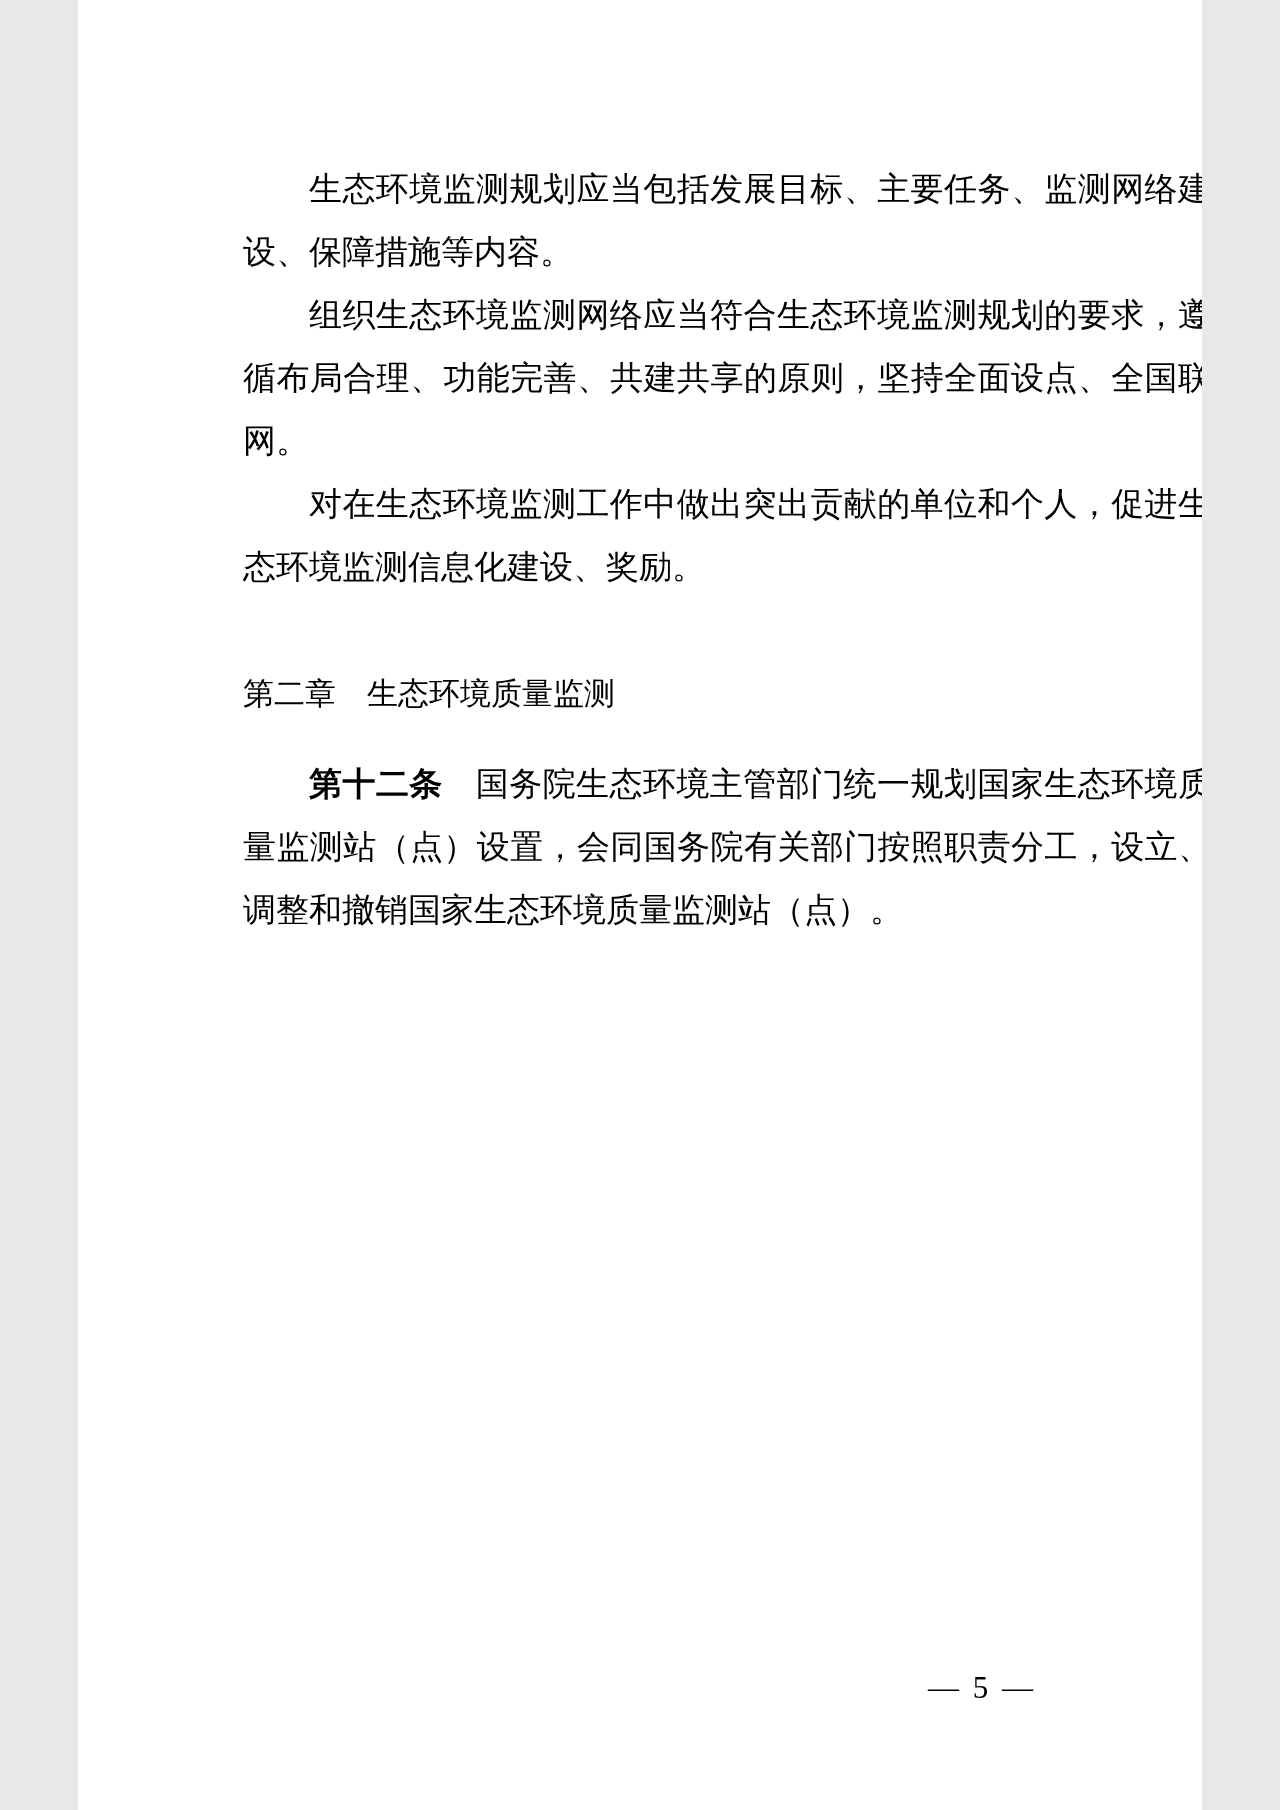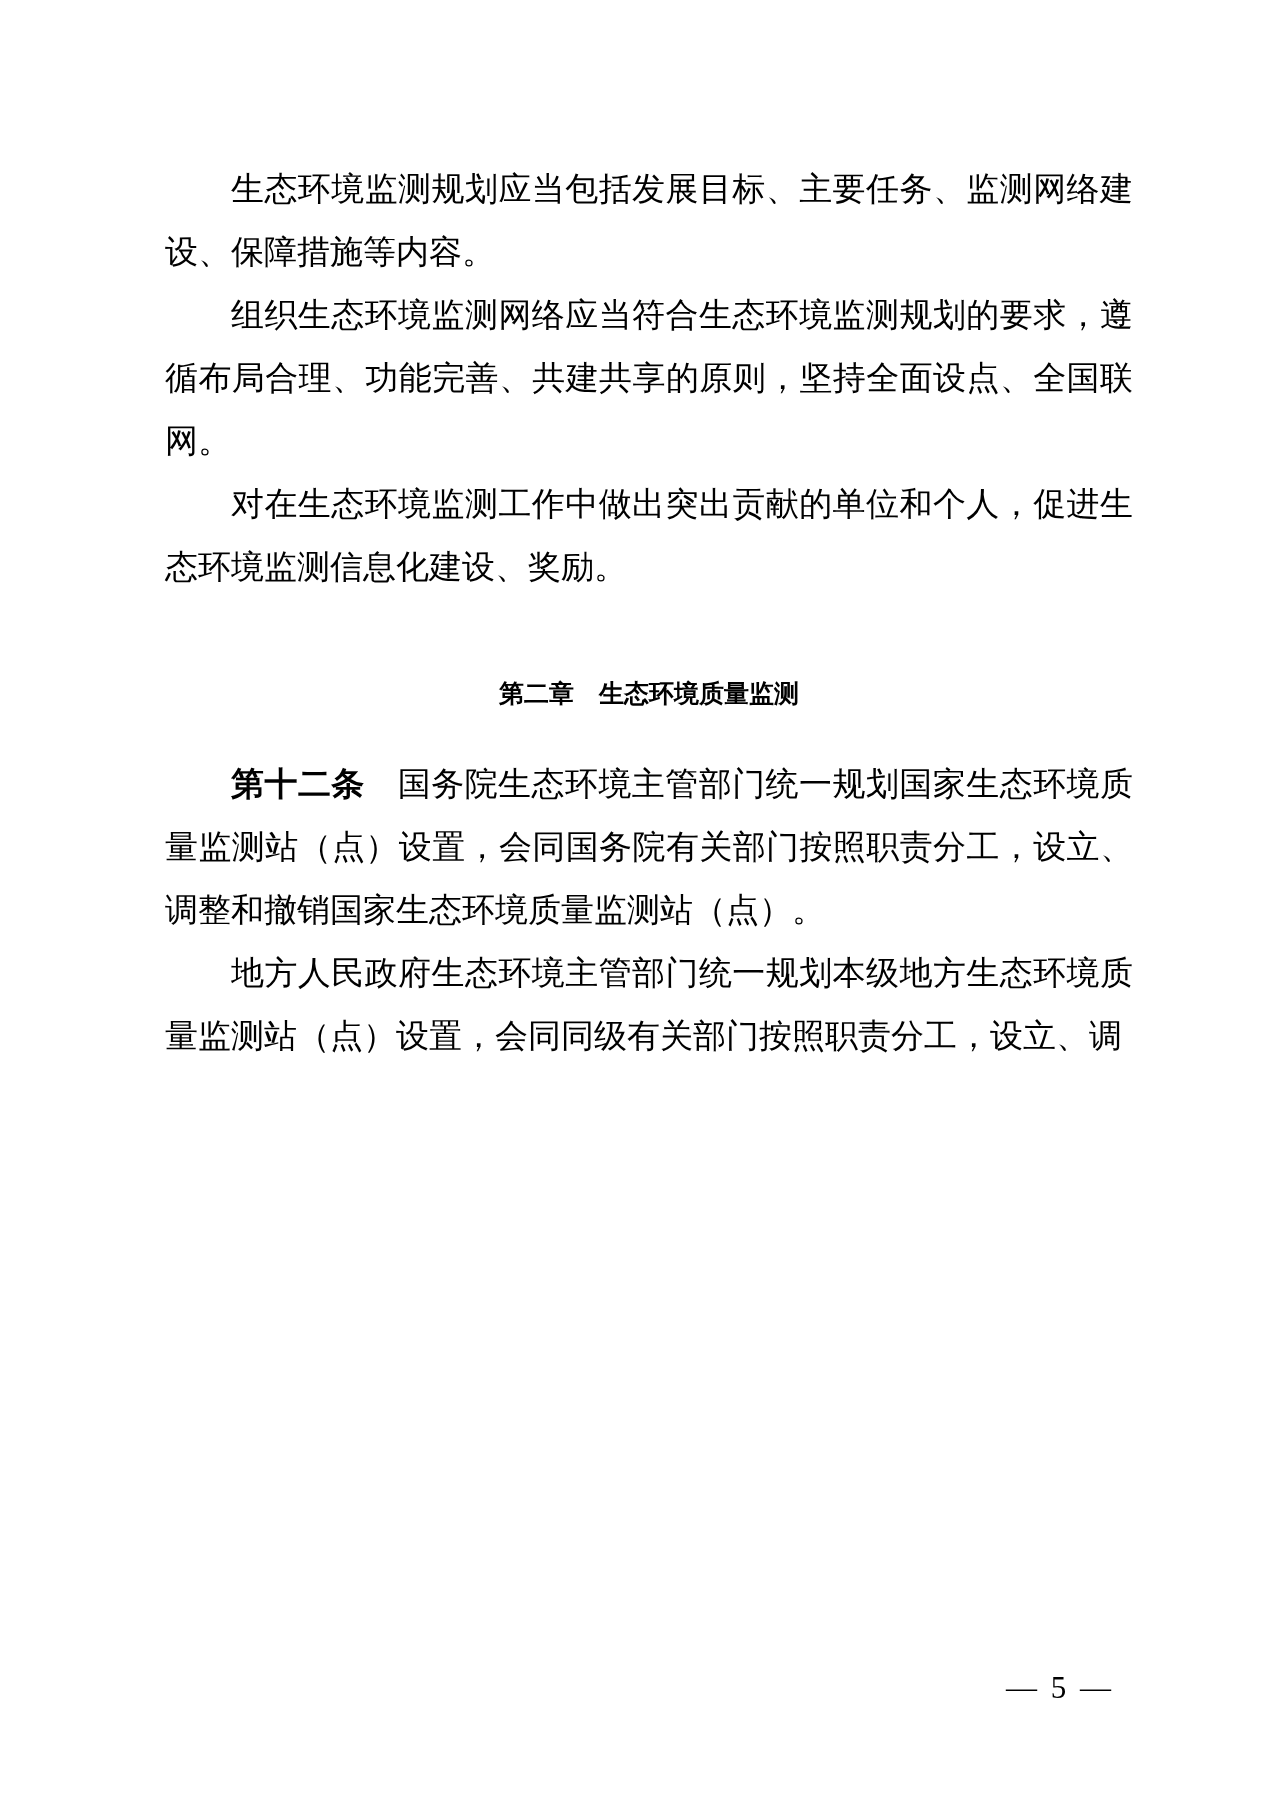--- a/index.html
+++ b/index.html
@@ -1,18 +1,18 @@
 <!DOCTYPE html>
 <html><head>
 <meta charset="utf-8">
 <style>
   html, body { margin: 0; padding: 0; background: #e8e8e8; }
   .page {
     position: relative;
-    width: 1280px;
+    width: 1124px;
     height: 1810px;
     margin: 0 auto;
     background: #ffffff;
     color: #000000;
     font-family: "Liberation Serif", serif;
     overflow: hidden;
   }
   .body-text {
     position: absolute;
     left: 165px;
@@ -31,24 +31,23 @@
   .article-no {
     font-weight: bold;
     font-family: "Liberation Sans", sans-serif;
     margin-right: 1em;
   }
   .article-no:empty { display: none; margin: 0; }
   .chapter-heading {
     margin: 63px 0 27px 0;
     padding: 0;
     text-indent: 0;
-    text-align: center;
-    font-size: 25px;
+    font-size: 31px;
     line-height: 63px;
-    font-weight: bold;
+    font-weight: normal;
     font-family: "Liberation Sans", sans-serif;
   }
   .page-number {
     position: absolute;
     top: 1672px;
     right: 166px;
     font-size: 31px;
     line-height: 31px;
     letter-spacing: 3px;
     font-family: "Liberation Serif", serif;
@@ -66,18 +65,17 @@
     <p class="para"><span>组织生态环境监测网络应当符合生态环境监测规划的要求，遵循布局合理、功能完善、共建共享的原则，坚持全面设点、全国联网。</span></p>
 
 
 
     <p class="para"><span>对在生态环境监测工作中做出突出贡献的单位和个人，促进生态环境监测信息化建设、奖励。</span></p>
 
     <h2 class="chapter-heading">第二章　生态环境质量监测</h2>
 
     <p class="para"><span class="article-no">第十二条</span><span>国务院生态环境主管部门统一规划国家生态环境质量监测站（点）设置，会同国务院有关部门按照职责分工，设立、调整和撤销国家生态环境质量监测站（点）。</span></p>
 
-    <p class="para"><span>地方人民政府生态环境主管部门统一规划本级地方生态环境质量监测站（点）设置，会同同级有关部门按照职责分工，设立、调</span></p>
 
   </div>
 
   <div class="page-number">— 5 —</div>
 </div>
 
 </body></html>

